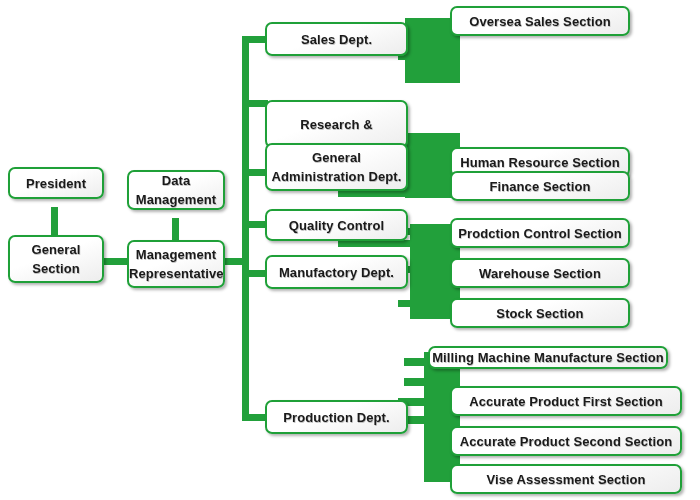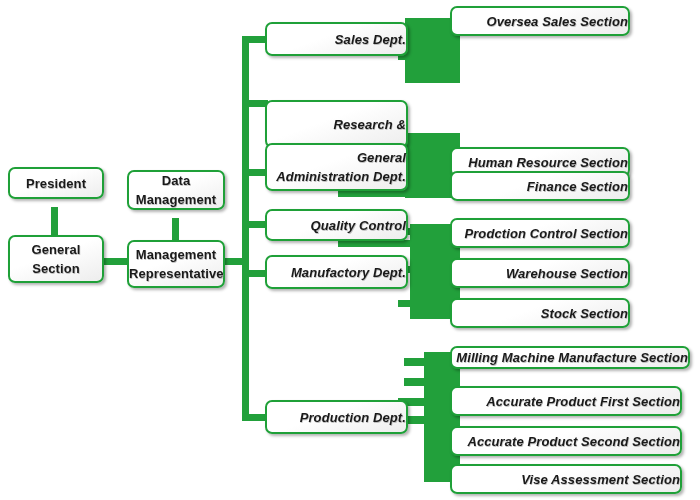--- a/index.html
+++ b/index.html
@@ -40,21 +40,21 @@
     line-height: 17px;
     letter-spacing: 0.1px;
     text-shadow: 0.6px 0.6px 0px rgba(150,150,150,0.55);
     z-index: 5;
   }
   .node > span {
     display: block;
     width: 100%;
   }
   .node.center   > span { text-align: center; }
-  .node.leftpad  > span { text-align: right; font-style: italic; }
+  .node.leftpad  > span { text-align: center; }
   .node.bold     { font-weight: bold; }
   .node.twoline  > span { line-height: 19px; }
 </style>
 </head>
 <body>
 
 <div id="chart">
 
   <div class="conn" style="left:51px; top:207px; width:7px; height:28px;"></div>
 
@@ -163,21 +163,21 @@
   <div class="node leftpad bold" style="left:450px; top:218px; width:180px; height:30px;">
     <span>Prodction Control Section</span>
   </div>
   <div class="node leftpad bold" style="left:450px; top:258px; width:180px; height:30px;">
     <span>Warehouse Section</span>
   </div>
   <div class="node leftpad bold" style="left:450px; top:298px; width:180px; height:30px;">
     <span>Stock Section</span>
   </div>
 
-  <div class="node leftpad bold" style="left:450px; top:346px; width:240px; height:23px;">
+  <div class="node leftpad bold" style="left:428px; top:346px; width:240px; height:23px;">
     <span>Milling Machine Manufacture Section</span>
   </div>
   <div class="node leftpad bold" style="left:450px; top:386px; width:232px; height:30px;">
     <span>Accurate Product First Section</span>
   </div>
   <div class="node leftpad bold" style="left:450px; top:426px; width:232px; height:30px;">
     <span>Accurate Product Second Section</span>
   </div>
   <div class="node leftpad bold" style="left:450px; top:464px; width:232px; height:30px;">
     <span>Vise Assessment Section</span>

